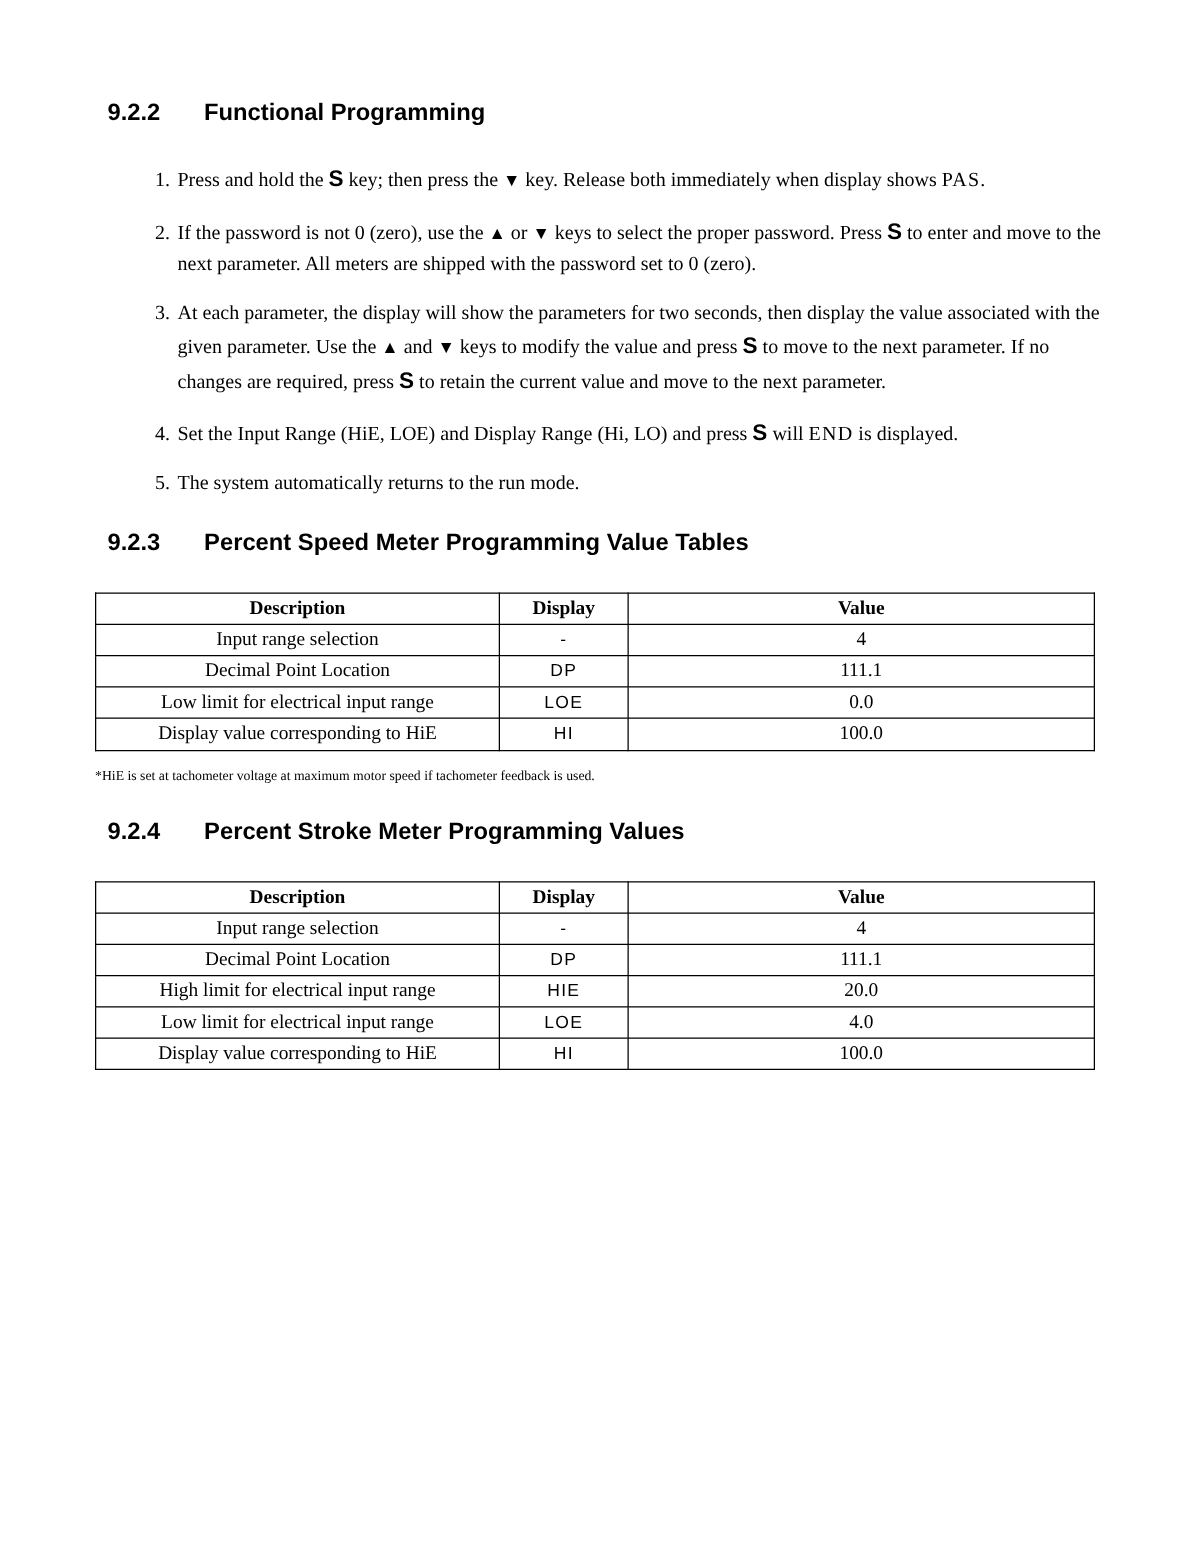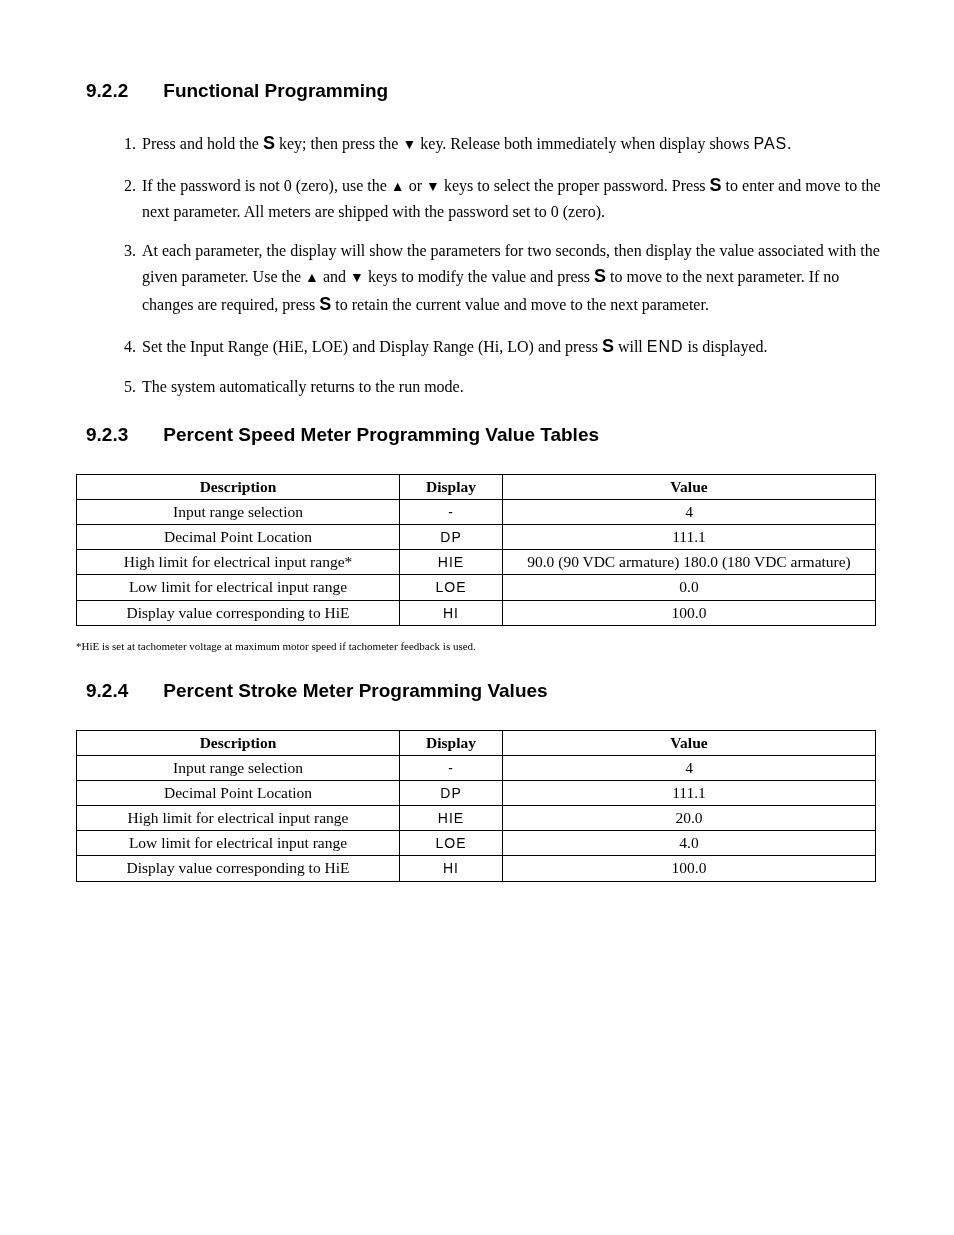--- a/index.html
+++ b/index.html
@@ -33,21 +33,21 @@
   }
   .glyph-s {
     font-family: Arial, Helvetica, sans-serif;
     font-weight: 900;
     font-size: 18px;
   }
   .glyph-arrow {
     font-size: 14px;
   }
   .seg {
-    font-family: Liberation Sans, sans-serif;
+    font-family: Liberation Serif, serif;
     font-weight: normal;
     letter-spacing: 1px;
     font-size: 16px;
   }
   table.prog {
     border-collapse: collapse;
     width: 800px;
     margin: 0 0 14px 0;
     margin-left: 6px;
   }
@@ -119,25 +119,20 @@
         <td>Input range selection</td>
         <td><span class="disp-seg">-</span></td>
         <td>4</td>
       </tr>
       <tr>
         <td>Decimal Point Location</td>
         <td><span class="disp-seg">DP</span></td>
         <td>111.1</td>
       </tr>
       <tr>
-        <td>High limit for electrical input range*</td>
-        <td><span class="disp-seg">HIE</span></td>
-        <td>90.0 (90 VDC armature) 180.0 (180 VDC armature)</td>
-      </tr>
-      <tr>
         <td>Low limit for electrical input range</td>
         <td><span class="disp-seg">LOE</span></td>
         <td>0.0</td>
       </tr>
       <tr>
         <td>Display value corresponding to HiE</td>
         <td><span class="disp-seg">HI</span></td>
         <td>100.0</td>
       </tr>
     </tbody>

